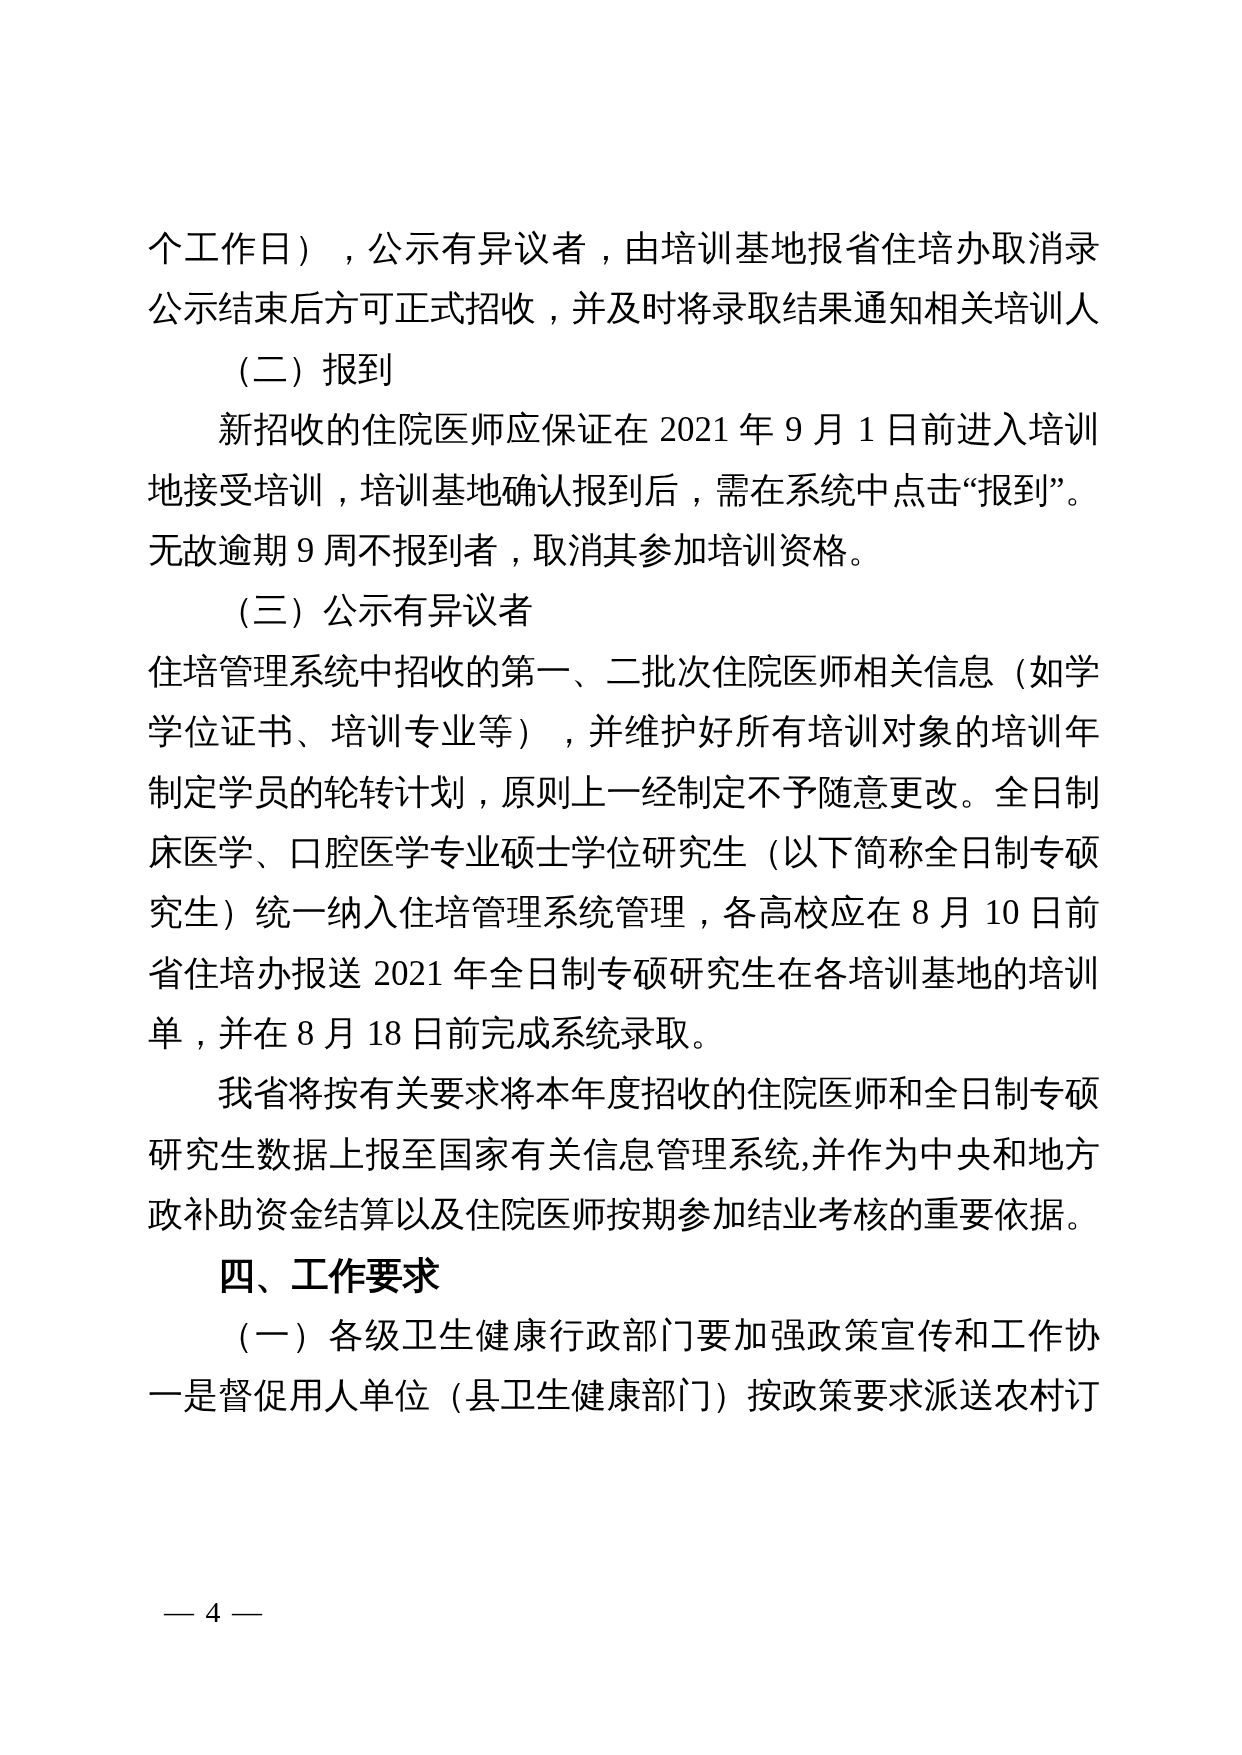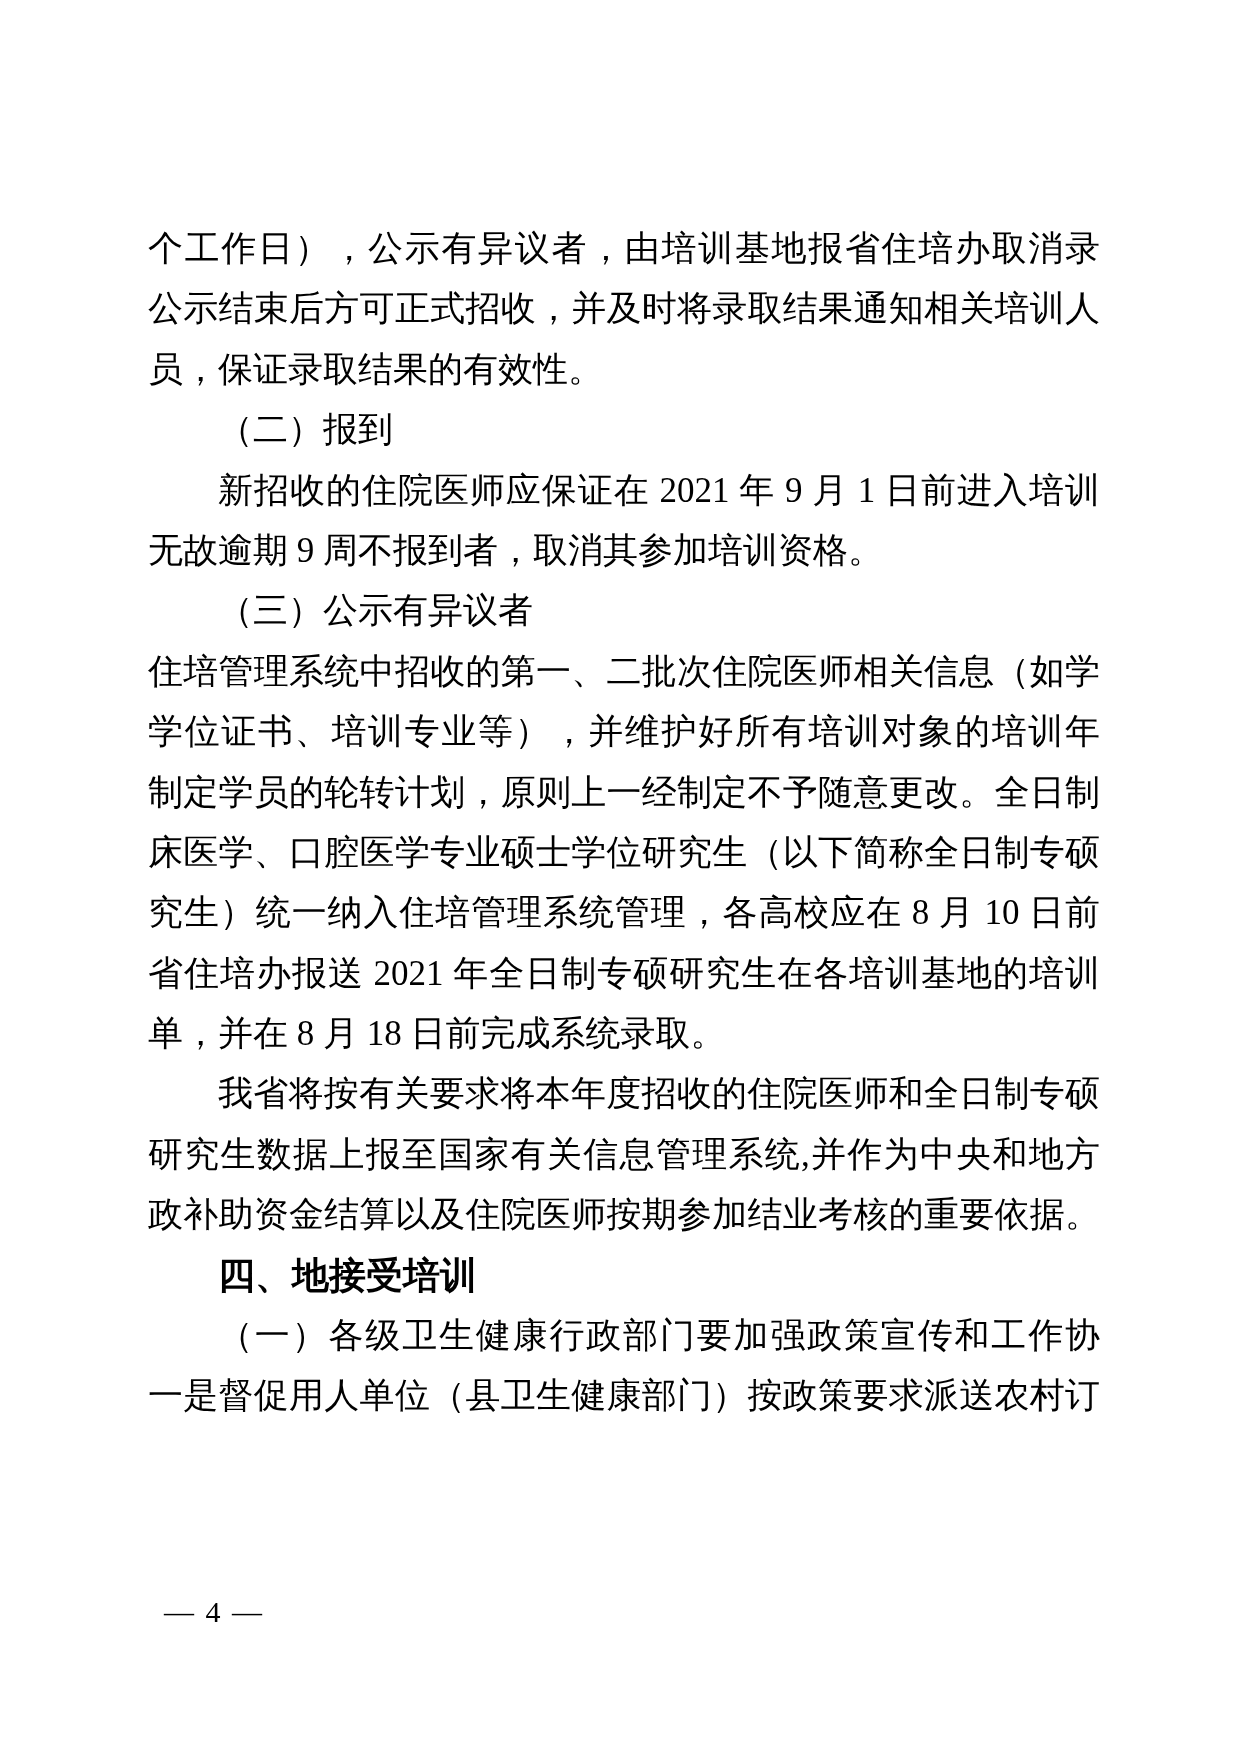--- a/index.html
+++ b/index.html
@@ -55,36 +55,36 @@
     color: #000000;
   }
 </style>
 </head>
 <body>
 
 <div class="page">
   <main class="body-text">
     <p class="ln j">个工作日），公示有异议者，由培训基地报省住培办取消录取。</p>
     <p class="ln j">公示结束后方可正式招收，并及时将录取结果通知相关培训人</p>
-    <p class="ln">员，保证录取结果的有效性。</p>
     <p class="ln ind">（二）报到</p>
     <p class="ln ind j">新招收的住院医师应保证在 2021 年 9 月 1 日前进入培训基</p>
+    <p class="ln j">地接受培训，培训基地确认报到后，需在系统中点击“报到”。</p>
     <p class="ln">无故逾期 9 周不报到者，取消其参加培训资格。</p>
     <p class="ln ind">（三）公示有异议者</p>
     <p class="ln j">住培管理系统中招收的第一、二批次住院医师相关信息（如学历</p>
     <p class="ln j">学位证书、培训专业等），并维护好所有培训对象的培训年限，</p>
     <p class="ln j">制定学员的轮转计划，原则上一经制定不予随意更改。全日制临</p>
     <p class="ln j">床医学、口腔医学专业硕士学位研究生（以下简称全日制专硕研</p>
     <p class="ln j">究生）统一纳入住培管理系统管理，各高校应在 8 月 10 日前向</p>
     <p class="ln j">省住培办报送 2021 年全日制专硕研究生在各培训基地的培训名</p>
     <p class="ln">单，并在 8 月 18 日前完成系统录取。</p>
     <p class="ln ind j">我省将按有关要求将本年度招收的住院医师和全日制专硕</p>
     <p class="ln j">研究生数据上报至国家有关信息管理系统,并作为中央和地方财</p>
     <p class="ln j">政补助资金结算以及住院医师按期参加结业考核的重要依据。</p>
-    <p class="ln ind hd">四、地接受培训</p>
+    <p class="ln ind hd">四、工作要求</p>
     <p class="ln ind j">（一）各级卫生健康行政部门要加强政策宣传和工作协调，</p>
     <p class="ln j">一是督促用人单位（县卫生健康部门）按政策要求派送农村订单</p>
   </main>
 
   <footer class="page-footer">
     <span>— 4 —</span>
   </footer>
 </div>
 
 </body></html>

